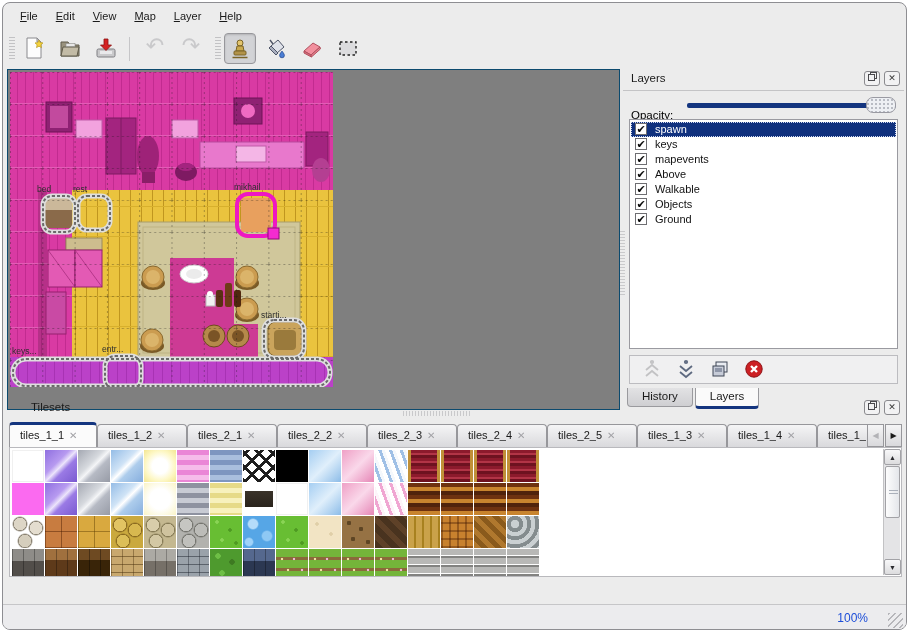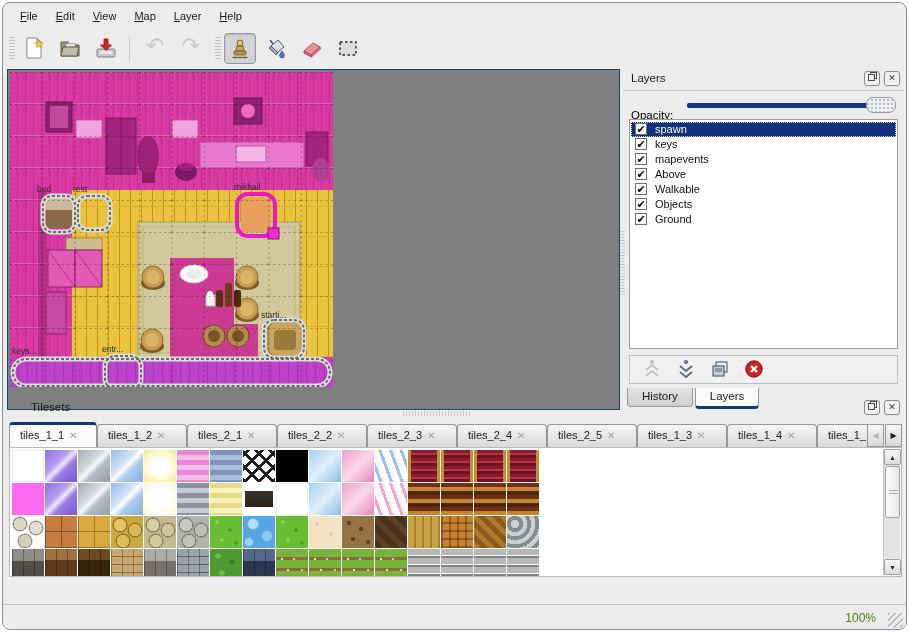--- a/index.html
+++ b/index.html
@@ -80,21 +80,21 @@
   .vsb { position:absolute; right:1px; top:1px; width:17px; height:126px; background:#e4e4e6; border-left:1px solid #c2c2c4; }
   .vsb-btn { position:absolute; left:0; width:17px; height:16px; background:linear-gradient(#f8f8f9,#dcdcde);
     border:1px solid #a2a2a6; border-radius:2px; text-align:center; font-size:7px; line-height:15px; color:#2a2a2e; }
   .vsb-thumb { position:absolute; left:1px; top:17px; width:15px; height:52px; background:linear-gradient(90deg,#fdfdfd,#e4e6ea);
     border:1px solid #a2a2a6; border-radius:2px; }
   .vsb-grip { position:absolute; left:3px; top:23px; width:9px; height:5px;
     background:repeating-linear-gradient(180deg,#aab0ba 0 1px,transparent 1px 2.5px); }
 
   
   .statusbar { position:absolute; left:0; top:601px; width:100%; height:27px; border-top:1px solid #c6c6c8; background:#ececee; }
-  .zoom-level { position:absolute; right:30px; top:6px; font-size:12px; color:#4d7c0f; }
+  .zoom-level { position:absolute; right:38px; top:6px; font-size:12px; color:#1d4ed8; }
   .grip { position:absolute; right:3px; bottom:3px; width:15px; height:15px;
     background:repeating-linear-gradient(135deg,#b6b6ba 0 1.5px,transparent 1.5px 4.5px); }
 
   
   .t-white{background:#fff;box-shadow:inset 0 0 0 1px #f0f0f0}
   .t-black{background:#000}
   .t-magenta{background:#fb6af0}
   .t-purpleGlass{background:linear-gradient(135deg,#8f6fe0 0%,#b79af0 38%,#ece4fb 50%,#9a7ae5 62%,#7a5ad0 100%)}
   .t-grayGlass{background:linear-gradient(135deg,#a4a8b2 0%,#d6d9de 40%,#f4f5f7 50%,#b6bac4 62%,#979ba6 100%)}
   .t-blueGlass{background:linear-gradient(135deg,#94bce6 0%,#cfe3f6 40%,#ffffff 50%,#aecdec 62%,#86aede 100%)}

